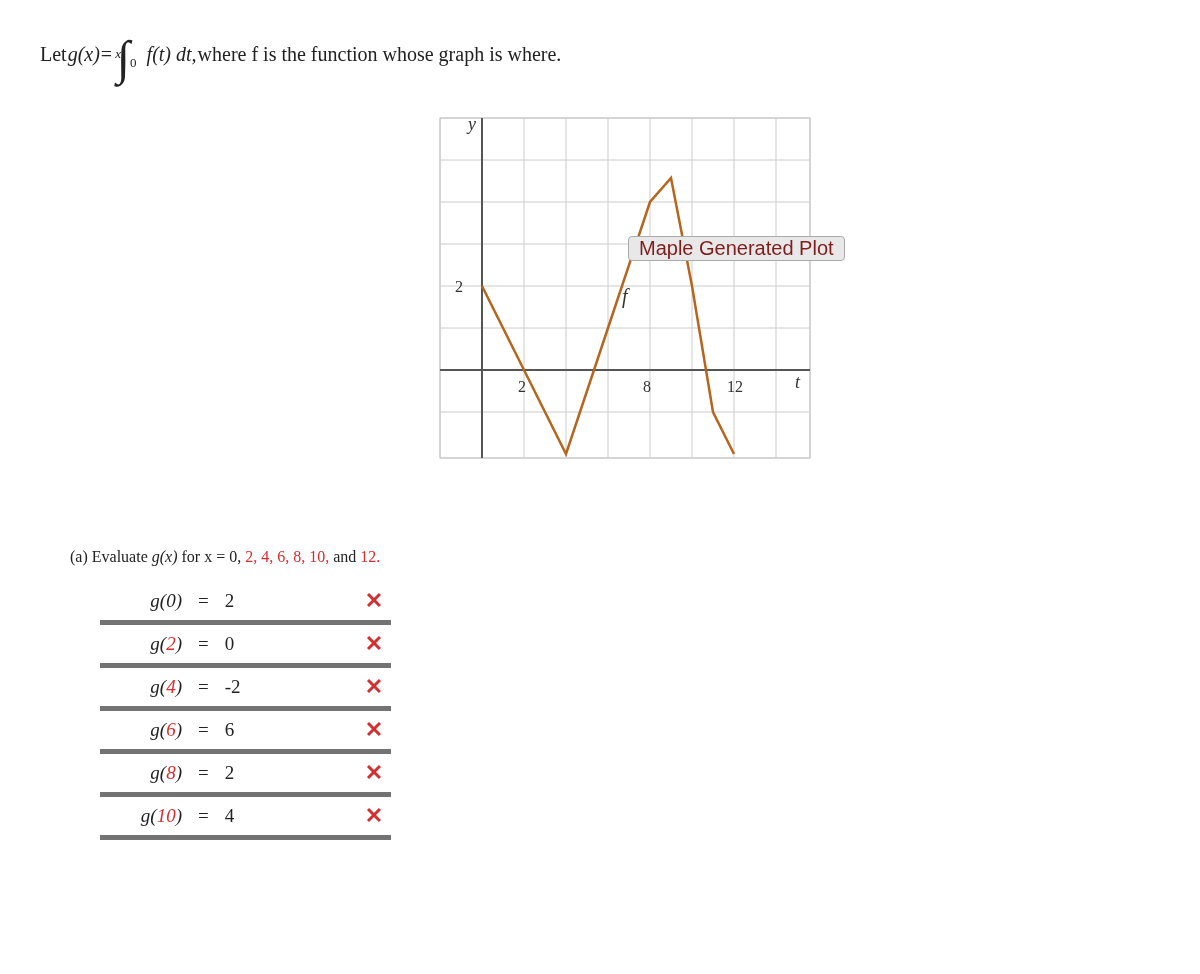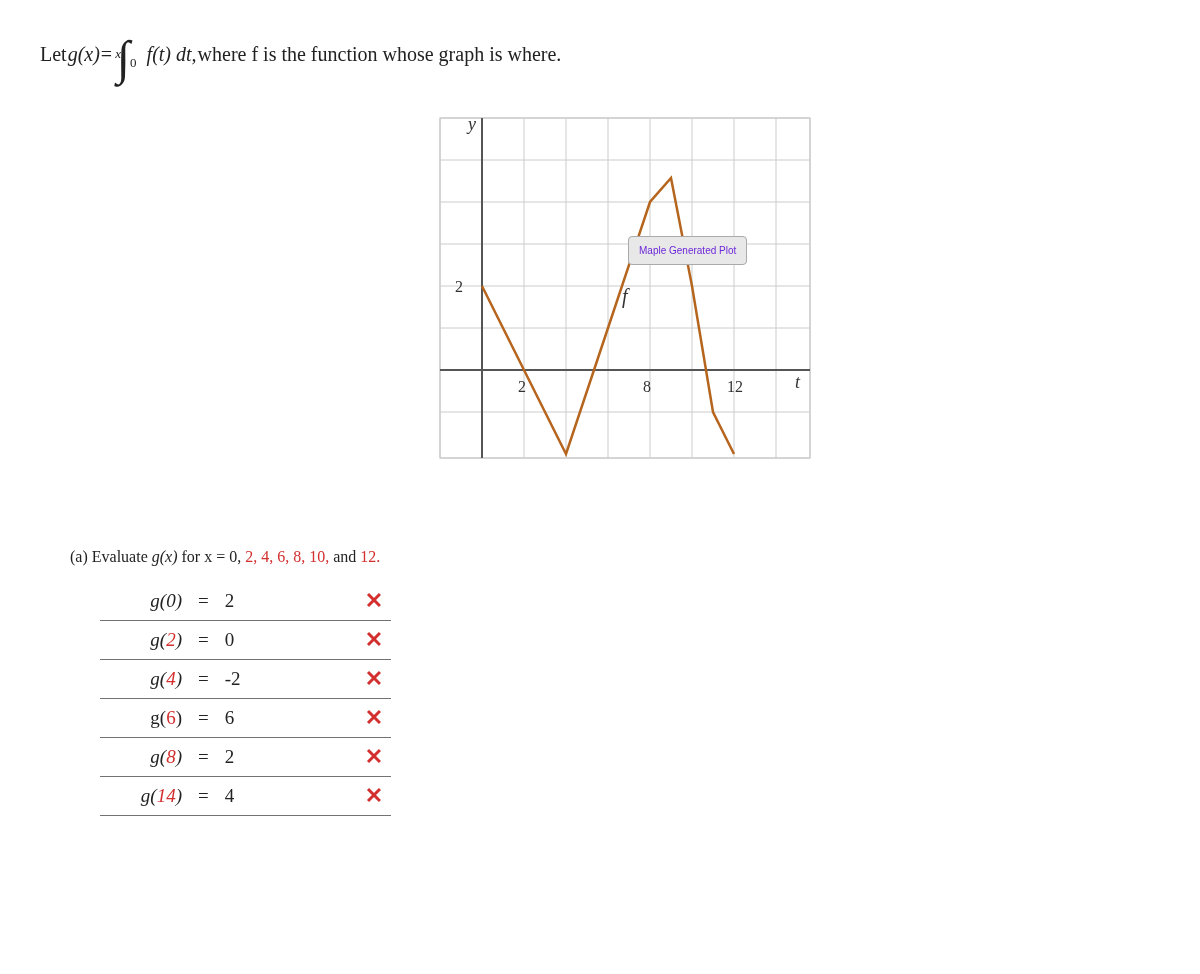--- a/index.html
+++ b/index.html
@@ -53,24 +53,24 @@
       height: 400px;
     }
 
     .maple-tooltip {
       position: absolute;
       top: 128px;
       left: 248px;
       background: #e8e8e8;
       border: 1px solid #aaa;
       border-radius: 4px;
-      padding: 8px 10px;
-      font-size: 10px;
+      padding: 0 10px;
+      font-size: 20px;
       font-family: Arial, sans-serif;
-      color: #6d28d9;
+      color: #7f1d1d;
       white-space: nowrap;
       z-index: 10;
     }
 
     
     .part-a {
       margin-left: 30px;
     }
 
     .part-a-title {
@@ -79,21 +79,21 @@
     }
 
     .red { color: #d32f2f; }
 
     .answers-table {
       border-collapse: collapse;
       margin-left: 30px;
     }
 
     .answers-table tr {
-      border-bottom: 1px solid #737373;
+      border-bottom: 5px solid #737373;
     }
 
     .answers-table td {
       padding: 6px 8px;
       font-size: 19px;
       vertical-align: middle;
     }
 
     .td-label {
       text-align: right;
@@ -224,32 +224,32 @@
           <td class="td-value">0</td>
           <td class="td-icon"><span class="x-icon">✕</span></td>
         </tr>
         <tr>
           <td class="td-label"><span style="font-style: italic;">g(<span class="red">4</span>)</span></td>
           <td class="td-eq">=</td>
           <td class="td-value">-2</td>
           <td class="td-icon"><span class="x-icon">✕</span></td>
         </tr>
         <tr>
-          <td class="td-label"><span style="">g(<span class="red">6</span>)</span></td>
+          <td class="td-label"><span style="font-style: italic;">g(<span class="red">6</span>)</span></td>
           <td class="td-eq">=</td>
           <td class="td-value">6</td>
           <td class="td-icon"><span class="x-icon">✕</span></td>
         </tr>
         <tr>
           <td class="td-label"><span style="font-style: italic;">g(<span class="red">8</span>)</span></td>
           <td class="td-eq">=</td>
           <td class="td-value">2</td>
           <td class="td-icon"><span class="x-icon">✕</span></td>
         </tr>
         <tr>
-          <td class="td-label"><span style="font-style: italic;">g(<span class="red">14</span>)</span></td>
+          <td class="td-label"><span style="font-style: italic;">g(<span class="red">10</span>)</span></td>
           <td class="td-eq">=</td>
           <td class="td-value">4</td>
           <td class="td-icon"><span class="x-icon">✕</span></td>
         </tr>
       </tbody>
   </table>
 </div>
 
 </body></html>

